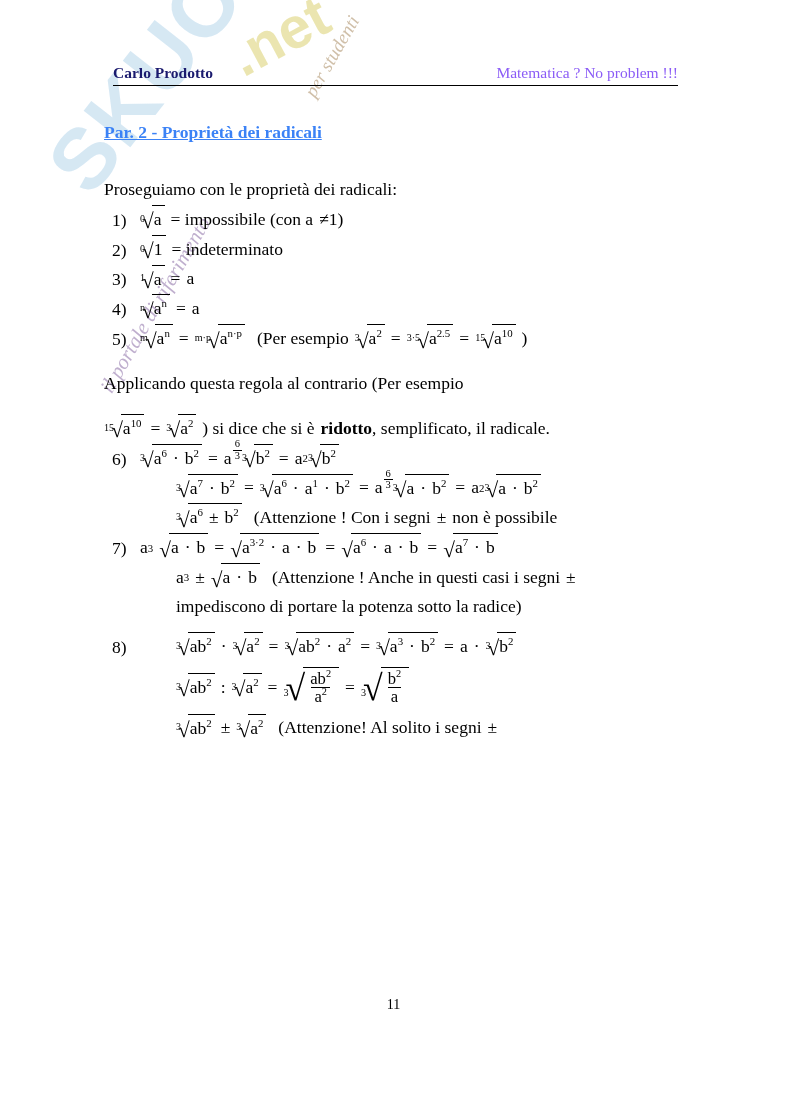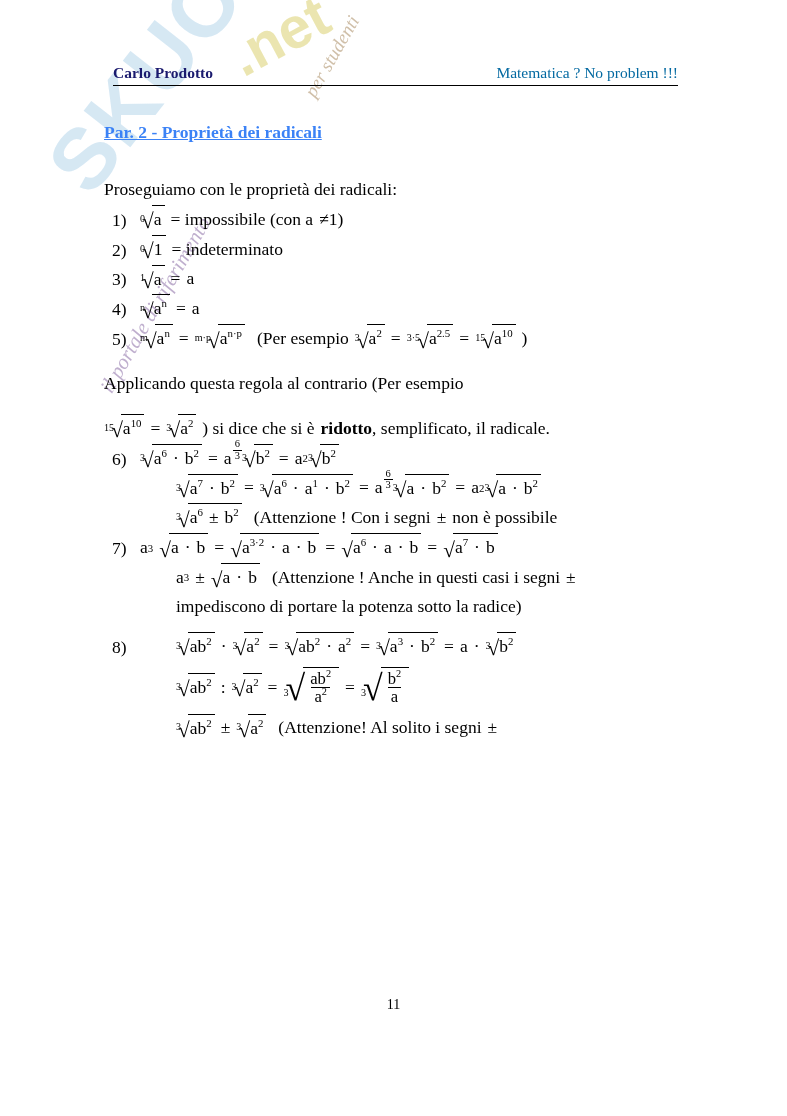--- a/index.html
+++ b/index.html
@@ -86,21 +86,21 @@
     border-bottom: 1px solid #000;
     padding-bottom: 3px;
   }
   .header-left {
     font-weight: bold;
     font-size: 15.5px;
     color: #1a1a6e;
   }
   .header-right {
     font-size: 15.5px;
-    color: #0369a1;
+    color: #8b5cf6;
   }
 
   
   .content {
     position: absolute;
     left: 104px;
     top: 120px;
     width: 580px;
     font-size: 17.5px;
     line-height: 1.42;

